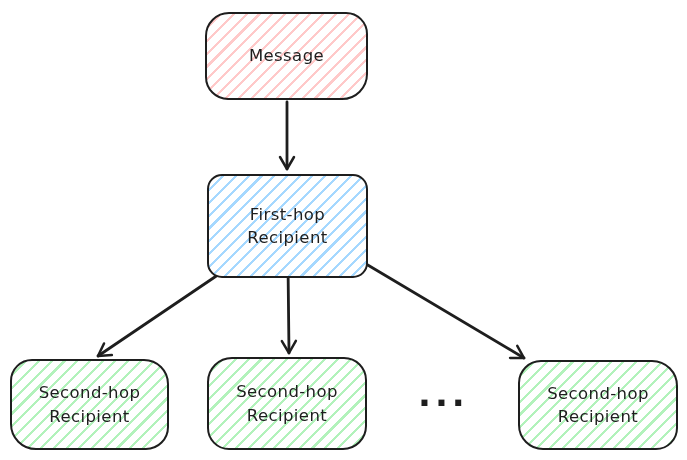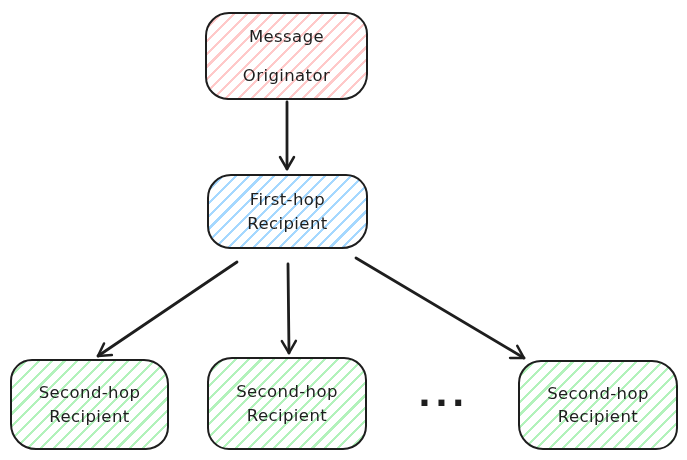--- a/index.html
+++ b/index.html
@@ -41,21 +41,21 @@
   .fill-blue {
     background-image: repeating-linear-gradient(135deg,
       #a5d8ff 0px, #a5d8ff 2.2px, transparent 2.2px, transparent 9px);
   }
   .fill-green {
     background-image: repeating-linear-gradient(135deg,
       #b2f2bb 0px, #b2f2bb 2.2px, transparent 2.2px, transparent 9px);
     text-align: right;
   }
   #node-originator   { left: 205px; top: 12px;  width: 163px; height: 88px; }
-  #node-first-hop    { left: 207px; top: 174px; width: 161px; height: 75px; }
+  #node-first-hop    { left: 207px; top: 174px; width: 161px; height: 104px; border-radius: 15px; }
   #node-second-hop-1 { left: 10px;  top: 359px; width: 159px; height: 91px; border-radius: 22px 25px 23px 26px; }
   #node-second-hop-2 { left: 207px; top: 357px; width: 160px; height: 93px; border-radius: 25px 23px 24px 22px; }
   #node-second-hop-3 { left: 518px; top: 360px; width: 160px; height: 90px; border-radius: 23px 26px 22px 25px; }
   .arrows {
     position: absolute;
     left: 0; top: 0;
     width: 687px;
     height: 460px;
     pointer-events: none;
   }
@@ -83,21 +83,20 @@
       </marker>
     </defs>
     <line x1="287" y1="102" x2="287" y2="169" stroke="#1e1e1e" stroke-width="2.8" stroke-linecap="round" marker-end="url(#ah)"></line>
     <line x1="237" y1="262" x2="98" y2="356" stroke="#1e1e1e" stroke-width="2.8" stroke-linecap="round" marker-end="url(#ah)"></line>
     <line x1="288" y1="264" x2="289" y2="353" stroke="#1e1e1e" stroke-width="2.8" stroke-linecap="round" marker-end="url(#ah)"></line>
     <line x1="356" y1="258" x2="524" y2="358" stroke="#1e1e1e" stroke-width="2.8" stroke-linecap="round" marker-end="url(#ah)"></line>
   </svg>
 
   <div class="node fill-red" id="node-originator">
     <span>Message</span>
-    <span>Originator</span>
   </div>
 
   <div class="node fill-blue" id="node-first-hop">
     <span>First-hop</span>
     <span>Recipient</span>
   </div>
 
   <div class="node fill-green" id="node-second-hop-1">
     <span>Second-hop</span>
     <span>Recipient</span>

